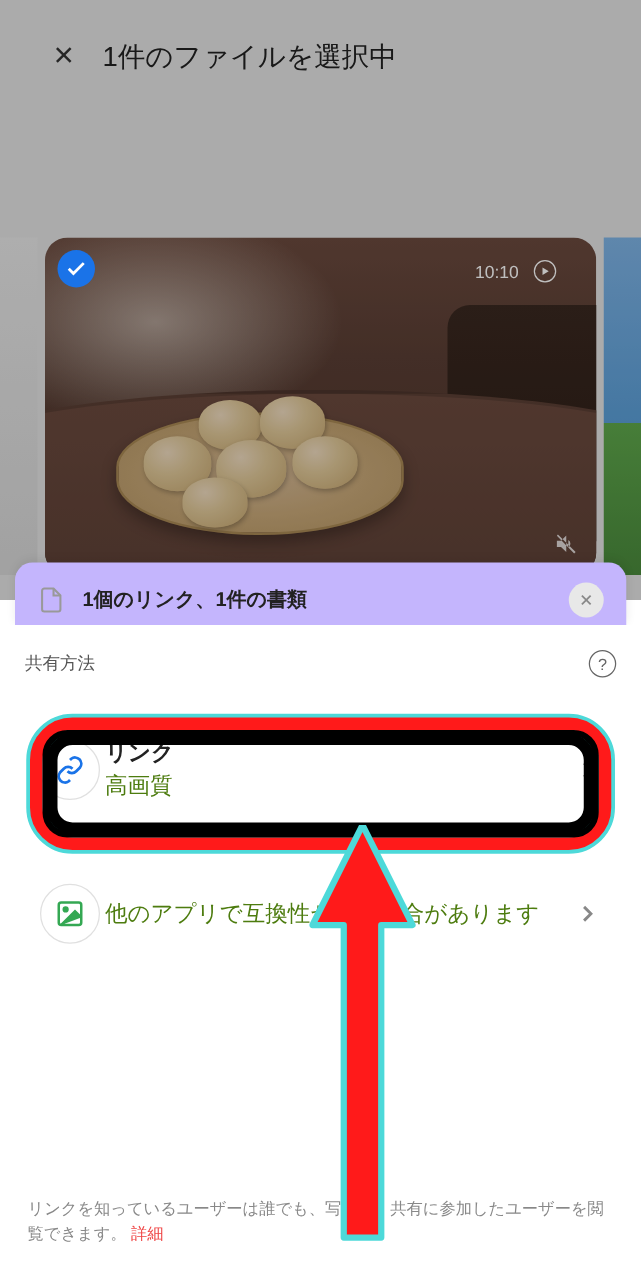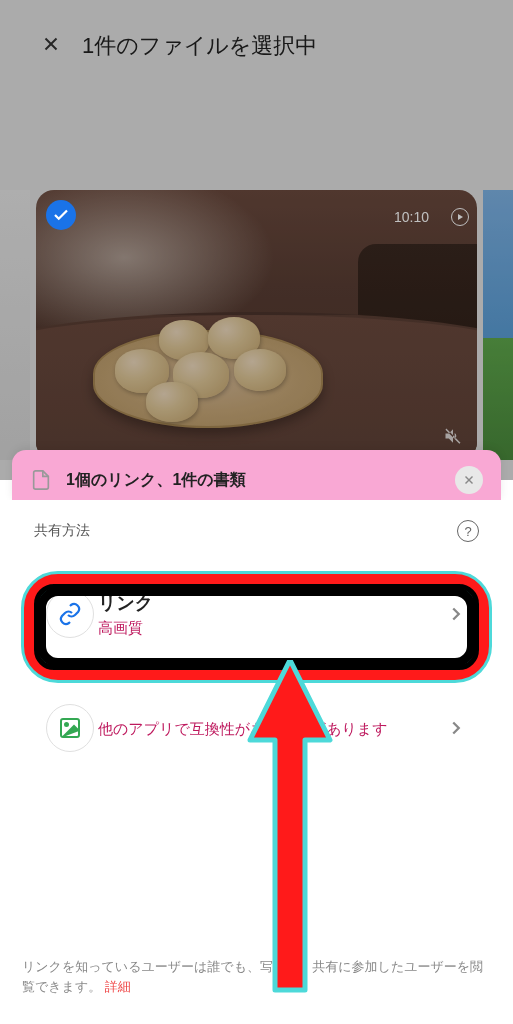--- a/index.html
+++ b/index.html
@@ -94,26 +94,26 @@
       display: flex;
       align-items: center;
       justify-content: center;
       z-index: 6;
     }
     .check-badge svg { width: 18px; height: 18px; }
     
     .video-time {
       position: absolute;
       top: 18px;
-      right: 8px;
+      right: 32px;
       color: #fff;
       font-size: 14px;
       display: flex;
       align-items: center;
-      gap: 22px;
+      gap: 12px;
       z-index: 3;
       text-align: center;
     }
     .play-circle {
       width: 18px;
       height: 18px;
       border: 1.5px solid #fff;
       border-radius: 50%;
       display: flex;
       align-items: center;
@@ -180,21 +180,21 @@
       color: rgba(255,255,255,0.8);
       z-index: 3;
     }
     
     
     .file-card {
       position: absolute;
       top: 450px;
       left: 12px;
       right: 12px;
-      background: #f9a8d4;
+      background: #c4b5fd;
       border-radius: 14px 14px 0 0;
       padding: 16px 18px 6px;
       display: flex;
       align-items: center;
       gap: 14px;
       z-index: 10;
       box-shadow: 0 -2px 8px rgba(0,0,0,0.08);
     }
     .file-icon {
       width: 22px;
@@ -215,21 +215,21 @@
     }
     
     
     .sheet {
       position: absolute;
       top: 500px;
       left: 0;
       right: 0;
       bottom: 0;
       background: #fff;
-      padding: 20px 34px;
+      padding: 20px 20px;
       z-index: 20;
     }
     
     .share-header {
       display: flex;
       justify-content: space-between;
       align-items: center;
       margin-bottom: 30px;
     }
     .share-label {
@@ -274,22 +274,22 @@
       border: 1px solid #e0e0e0;
     }
     .option-text { flex: 1; }
     .option-title {
       font-size: 18px;
       font-weight: 600;
       color: #222;
       margin-bottom: 2px;
     }
     .option-sub {
-      font-size: 15px;
-      color: #be185d;
+      font-size: 18px;
+      color: #4d7c0f;
       line-height: 1.4;
     }
     .chevron {
       color: #888;
       flex-shrink: 0;
     }
     
     
     .highlight-box {
       position: absolute;

